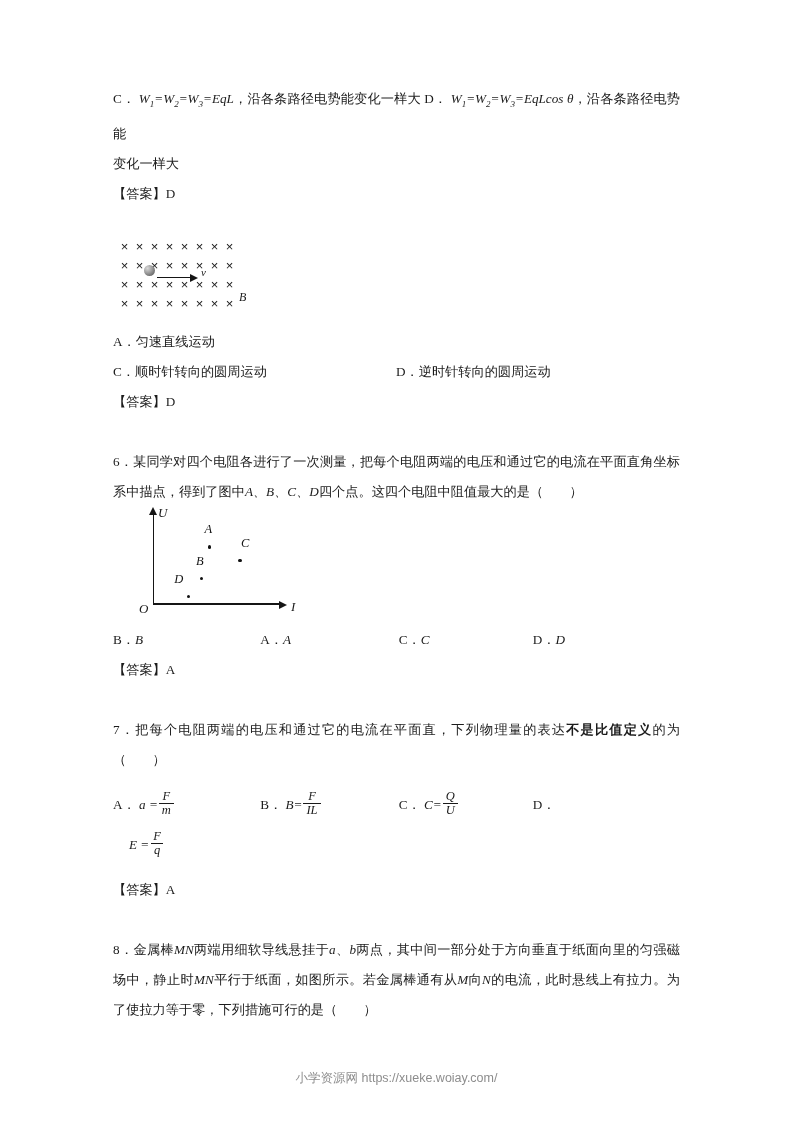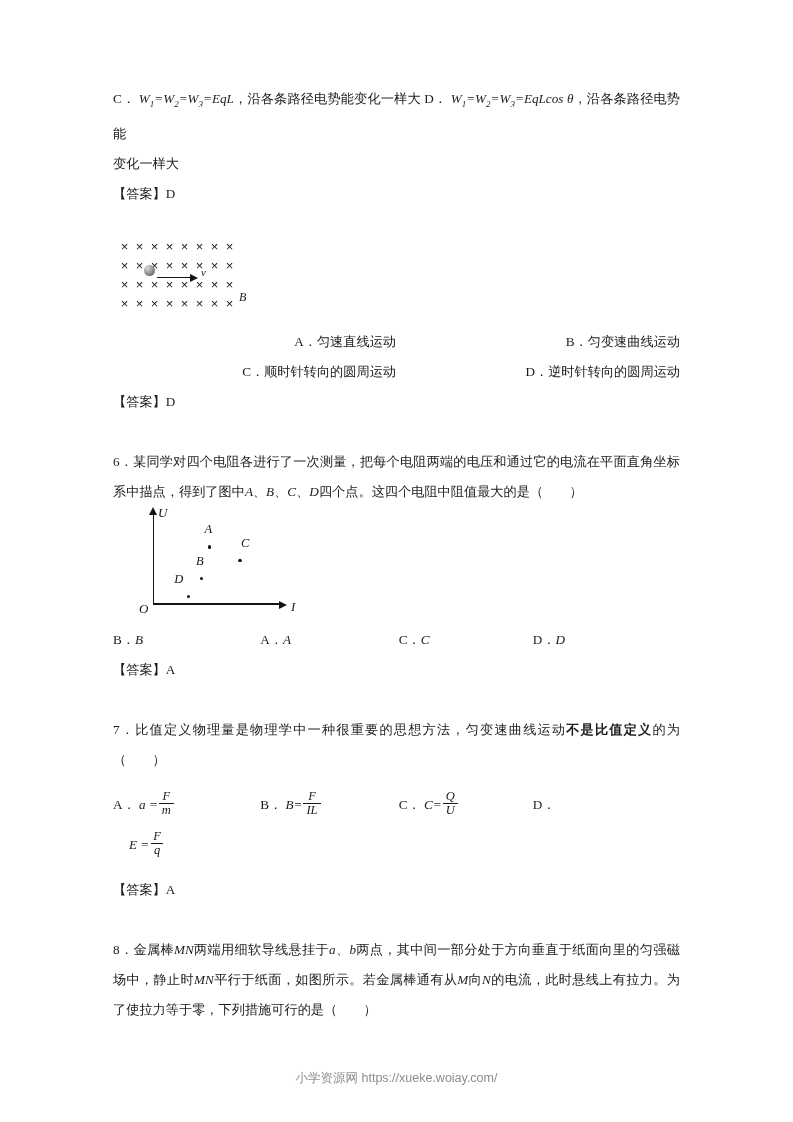--- a/index.html
+++ b/index.html
@@ -48,21 +48,20 @@
     line-height: 30px;
     margin: 0;
     color: #1c1c1c;
   }
 
   
   .opt-row {
     display: flex;
     font-size: 13.2px;
     line-height: 30px;
-    text-align: right;
   }
   .opt-col-a { width: 283px; }
   .opt-col-b { width: 284px; }
 
   .opt-row4 {
     display: flex;
     font-size: 13.2px;
     line-height: 30px;
   }
   .opt-q4 { width: 170px; }
@@ -290,23 +289,20 @@
         <div class="v-label">v</div>
         <div class="b-label">B</div>
       </div>
 
       <div class="spacer-sm"></div>
 
       <div class="opt-row">
         <div class="opt-col-a">
           <span>A．</span><span>匀速直线运动</span>
         </div>
-        <div class="opt-col-b">
-          <span>B．</span><span>匀变速曲线运动</span>
-        </div>
       </div>
       <div class="opt-row">
         <div class="opt-col-a">
           <span>C．</span><span>顺时针转向的圆周运动</span>
         </div>
         <div class="opt-col-b">
           <span>D．</span><span>逆时针转向的圆周运动</span>
         </div>
       </div>
       <p class="answer">【答案】D</p>
@@ -354,21 +350,21 @@
           <span>D．</span><span class="ital">D</span>
         </div>
       </div>
       <p class="answer">【答案】A</p>
     </div>
 
     <div class="spacer-lg"></div>
 
     <div class="q-block">
       <p class="para">
-        <span>7．</span><span>比值定义物理量是物理学中一种很重要的思想方法，匀变速曲线运动</span><span class="bold">不是比值定义</span><span>的</span><span>为（　　）</span>
+        <span>7．</span><span>把每个电阻两端的电压和通过它的电流在平面直，下列物理量的表达</span><span class="bold">不是比值定义</span><span>的</span><span>为（　　）</span>
       </p>
 
       <div class="spacer-sm"></div>
 
       <div class="opt-row4 tall-line">
         <div class="opt-q4">
           <span>A．</span>
           <span class="eqwrap">
             <span>a =</span>
             <span class="frac">

